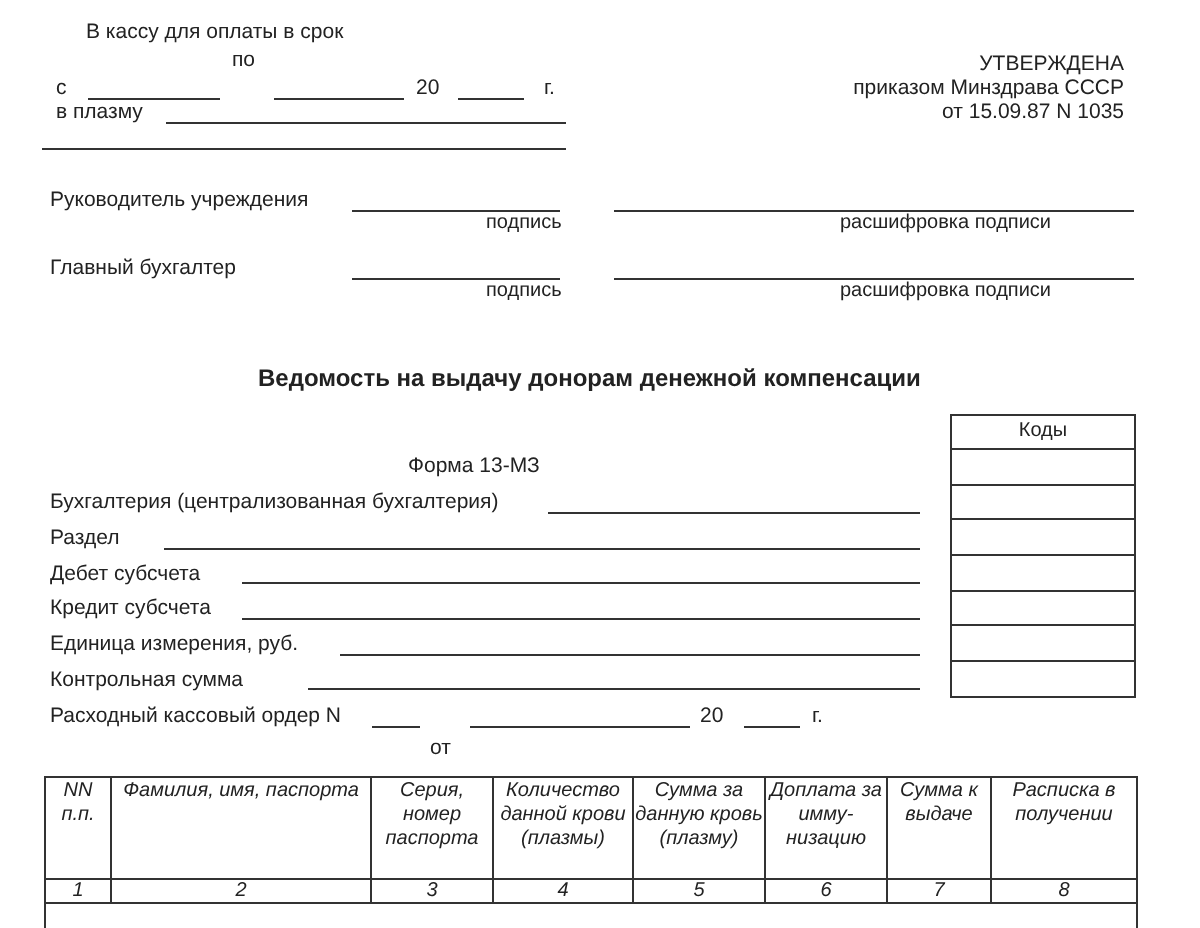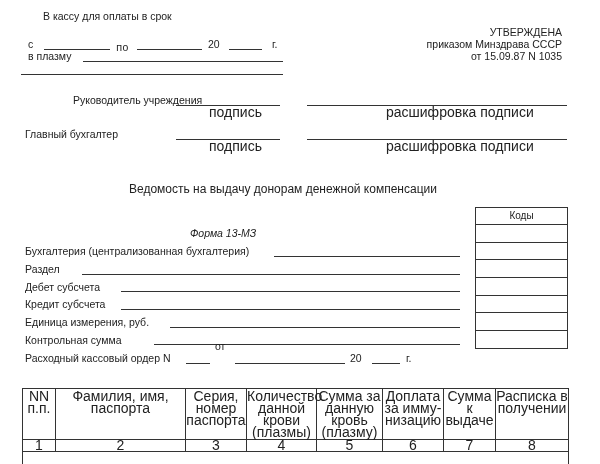--- a/index.html
+++ b/index.html
@@ -1,70 +1,70 @@
 <!DOCTYPE html>
 <html><head>
   <meta charset="utf-8">
   <style>
     * { box-sizing: border-box; margin: 0; padding: 0; }
     html, body { width: 600px; height: 464px; background: #ffffff; overflow: hidden; }
     body { position: relative; font-family: "Liberation Sans", sans-serif; color: #222; font-size: 10.5px; }
     .txt { position: absolute; white-space: nowrap; line-height: 12px; }
     .line { position: absolute; height: 0; border-top: 1px solid #333; }
-    .small { font-size: 14px; }
+    .small { font-size: 10px; margin-left: 34px; }
     .right { text-align: right; }
-    .title { font-weight: normal; font-size: 12px; }
+    .title { font-weight: bold; font-size: 12px; }
 
     
     .codes { position: absolute; left: 475px; top: 207px; width: 93px; height: 142px; border: 1px solid #333; }
     .codes .hdr { height: 17px; border-bottom: 1px solid #333; text-align: center; font-size: 10px; line-height: 16px; }
     .codes .row { height: 17.7px; border-bottom: 1px solid #333; }
     .codes .row:last-child { border-bottom: none; }
 
     
     table.main { position: absolute; left: 22px; top: 388px; border-collapse: collapse; table-layout: fixed; width: 546px; }
-    table.main th, table.main td { border: 1px solid #333; font-weight: normal; font-size: 14px; text-align: center; vertical-align: top; line-height: 12px; }
+    table.main th, table.main td { border: 1px solid #333; font-weight: normal; font-size: 10px; text-align: center; vertical-align: top; line-height: 12px; font-style: italic; }
     table.main th { height: 51px; padding-top: 1px; }
     table.main td.num { height: 12px; line-height: 11px; }
     table.main td.empty { height: 20px; border-bottom: none; }
   </style>
 </head>
 <body>
 
 <div class="txt" style="left:28px;top:10px;margin-left:15px;">В кассу для оплаты в срок</div>
 <div class="txt" style="left:28px;top:38px;">с</div>
 <div class="line" style="left:44px;top:49px;width:66px;"></div>
-<div class="txt" style="left:116px;top:42px;font-family:Liberation Mono, monospace;">по</div>
+<div class="txt" style="left:116px;top:24px;">по</div>
 <div class="line" style="left:137px;top:49px;width:65px;"></div>
 <div class="txt" style="left:208px;top:38px;">20</div>
 <div class="line" style="left:229px;top:49px;width:33px;"></div>
 <div class="txt" style="left:272px;top:38px;">г.</div>
 <div class="txt" style="left:28px;top:50px;">в плазму</div>
 <div class="line" style="left:83px;top:61px;width:200px;"></div>
 <div class="line" style="left:21px;top:74px;width:262px;"></div>
 
 <div class="txt right" style="right:38px;top:26px;">УТВЕРЖДЕНА</div>
 <div class="txt right" style="right:38px;top:38px;">приказом Минздрава СССР</div>
 <div class="txt right" style="right:38px;top:50px;">от 15.09.87 N 1035</div>
 
-<div class="txt" style="left:25px;top:94px;margin-left:48px;">Руководитель учреждения</div>
+<div class="txt" style="left:25px;top:94px;">Руководитель учреждения</div>
 <div class="line" style="left:176px;top:105px;width:104px;"></div>
 <div class="line" style="left:307px;top:105px;width:260px;"></div>
 <div class="txt small" style="left:209px;top:106px;">подпись</div>
 <div class="txt small" style="left:386px;top:106px;">расшифровка подписи</div>
 
 <div class="txt" style="left:25px;top:128px;">Главный бухгалтер</div>
 <div class="line" style="left:176px;top:139px;width:104px;"></div>
 <div class="line" style="left:307px;top:139px;width:260px;"></div>
 <div class="txt small" style="left:209px;top:140px;">подпись</div>
 <div class="txt small" style="left:386px;top:140px;">расшифровка подписи</div>
 
 <div class="txt title" style="left:129px;top:183px;">Ведомость на выдачу донорам денежной компенсации</div>
 
-<div class="txt" style="left:190px;top:227px;font-style:italic;">Форма 13-МЗ</div>
+<div class="txt" style="left:204px;top:227px;">Форма 13-МЗ</div>
 
 <div class="codes">
   <div class="hdr">Коды</div>
   <div class="row"></div>
   <div class="row"></div>
   <div class="row"></div>
   <div class="row"></div>
   <div class="row"></div>
   <div class="row"></div>
   <div class="row"></div>
@@ -83,21 +83,21 @@
 <div class="line" style="left:121px;top:309px;width:339px;"></div>
 
 <div class="txt" style="left:25px;top:316px;">Единица измерения, руб.</div>
 <div class="line" style="left:170px;top:327px;width:290px;"></div>
 
 <div class="txt" style="left:25px;top:334px;">Контрольная сумма</div>
 <div class="line" style="left:154px;top:344px;width:306px;"></div>
 
 <div class="txt" style="left:25px;top:352px;">Расходный кассовый ордер N</div>
 <div class="line" style="left:186px;top:363px;width:24px;"></div>
-<div class="txt" style="left:215px;top:340px;">от</div>
+<div class="txt" style="left:215px;top:368px;">от</div>
 <div class="line" style="left:235px;top:363px;width:110px;"></div>
 <div class="txt" style="left:350px;top:352px;">20</div>
 <div class="line" style="left:372px;top:363px;width:28px;"></div>
 <div class="txt" style="left:406px;top:352px;">г.</div>
 
 <table class="main">
   <colgroup>
     <col style="width:33px">
     <col style="width:130px">
     <col style="width:61px">

